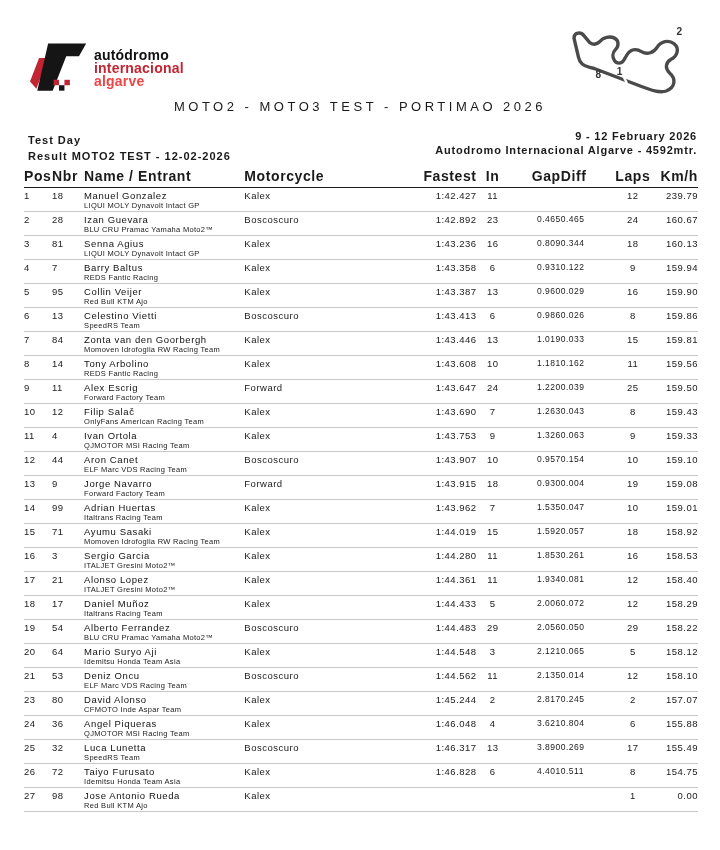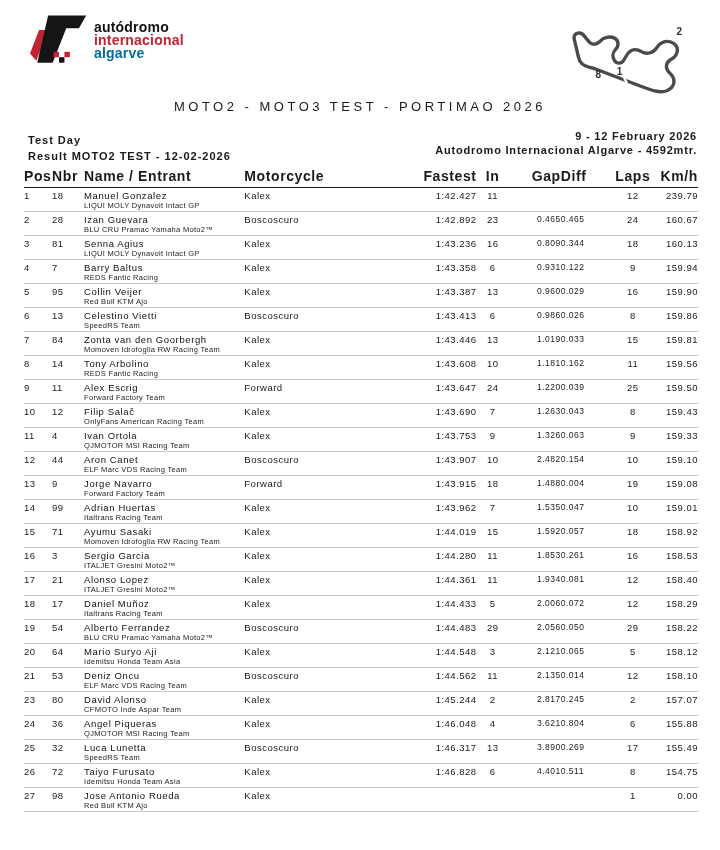--- a/index.html
+++ b/index.html
@@ -1,26 +1,26 @@
 <!DOCTYPE html>
 <html><head>
 <meta charset="utf-8">
 <style>
   * { margin:0; padding:0; box-sizing:border-box; }
   html,body { background:#ffffff; }
   body { font-family:"Liberation Sans", sans-serif; color:#1a1a1a; }
   .page { position:relative; width:720px; height:850px; background:#fff; overflow:hidden; }
 
   
-  .logo { position:absolute; left:30px; top:12px; display:flex; align-items:flex-start; gap:6px; }
+  .logo { position:absolute; left:30px; top:40px; display:flex; align-items:flex-start; gap:6px; }
   .logo-mark { width:58px; height:56px; }
   .logo-text { padding-top:9px; line-height:13px; font-weight:bold; letter-spacing:0.2px; }
   .logo-line1 { color:#111; font-size:14px; }
   .logo-line2 { color:#c22433; font-size:14px; }
-  .logo-line3 { color:#0369a1; font-size:14px; }
+  .logo-line3 { color:#ef4444; font-size:14px; }
 
   .trackmap { position:absolute; right:18px; top:10px; width:148px; height:90px; }
 
   .doc-title { position:absolute; left:0; right:0; top:99px; text-align:center;
                font-size:13px; font-weight:normal; letter-spacing:3.5px; }
 
   .meta-left { position:absolute; left:28px; top:132px; font-size:11px; font-weight:bold;
                letter-spacing:1px; line-height:16px; }
   .meta-right { position:absolute; right:23px; top:117px; text-align:right; font-size:11px;
                 font-weight:bold; letter-spacing:0.8px; line-height:14px;margin-top:12px; }
@@ -274,36 +274,36 @@
         <tr>
           <td class="col-pos">12</td>
           <td class="col-nbr">44</td>
           <td class="col-name">
             <div class="rider-name">Aron Canet</div>
             <div class="team-name">ELF Marc VDS Racing Team</div>
           </td>
           <td class="col-moto">Boscoscuro</td>
           <td class="col-fast">1:43.907</td>
           <td class="col-in">10</td>
-          <td class="col-gap">2.482</td>
+          <td class="col-gap">0.957</td>
           <td class="col-diff">0.154</td>
           <td class="col-laps">10</td>
           <td class="col-kmh">159.10</td>
         </tr>
         <tr>
           <td class="col-pos">13</td>
           <td class="col-nbr">9</td>
           <td class="col-name">
             <div class="rider-name">Jorge Navarro</div>
             <div class="team-name">Forward Factory Team</div>
           </td>
           <td class="col-moto">Forward</td>
           <td class="col-fast">1:43.915</td>
           <td class="col-in">18</td>
-          <td class="col-gap">1.488</td>
+          <td class="col-gap">0.930</td>
           <td class="col-diff">0.004</td>
           <td class="col-laps">19</td>
           <td class="col-kmh">159.08</td>
         </tr>
         <tr>
           <td class="col-pos">14</td>
           <td class="col-nbr">99</td>
           <td class="col-name">
             <div class="rider-name">Adrian Huertas</div>
             <div class="team-name">Italtrans Racing Team</div>

